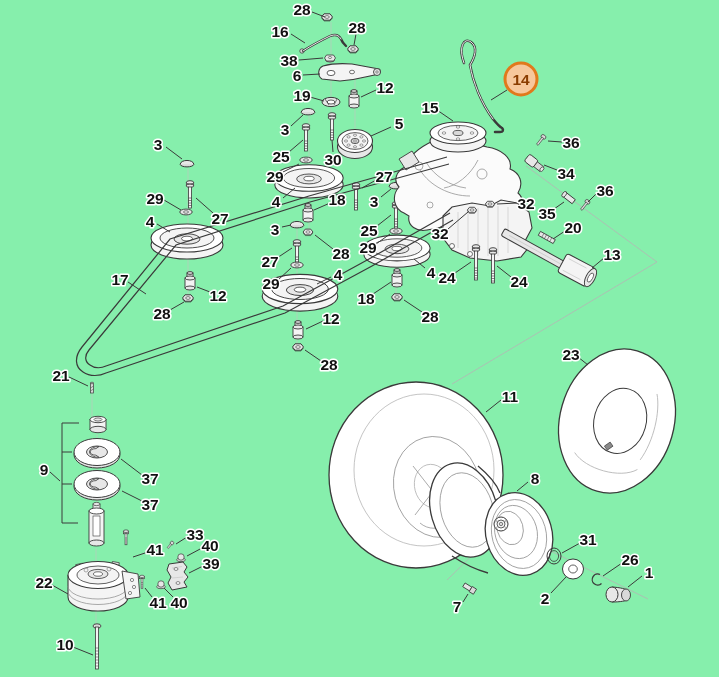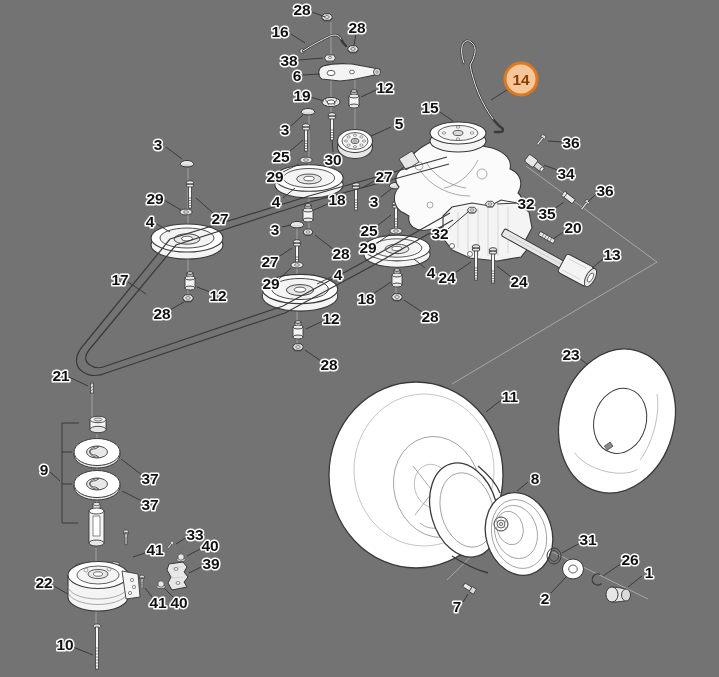--- a/index.html
+++ b/index.html
@@ -1,16 +1,16 @@
 <!DOCTYPE html>
 <html style="--line: #3a3a3a;"><head>
 <meta charset="utf-8">
 <style>
   html,body{margin:0;padding:0;background:#fff;}
-  #stage{position:relative;width:719px;height:677px;background:#737373;overflow:hidden;
+  #stage{position:relative;width:719px;height:677px;background:#86efac;overflow:hidden;
          font-family:"Liberation Sans",sans-serif;}
   svg{display:block;}
   .s{stroke:var(--line,#3a3a3a);}
   .w1{stroke-width:1}.w11{stroke-width:1.1}.w13{stroke-width:1.3}
   .f0{fill:none}.fw{fill:#fff}.f1{fill:#f4f4f4}.f2{fill:#e7e7e7}.f3{fill:#d9d9d9}
   .thin{stroke:#8f8f8f;stroke-width:.75;fill:none}
   .ghost{stroke:#b5b5b5;stroke-width:.8;fill:none}
   .ghost2{stroke:#c2c2c2;stroke-width:.6;fill:none}
   .lbl{font:bold 15.5px "Liberation Sans",sans-serif;fill:#111;text-anchor:middle;
        paint-order:stroke fill;stroke:#fff;stroke-width:3px;stroke-linejoin:round;}

